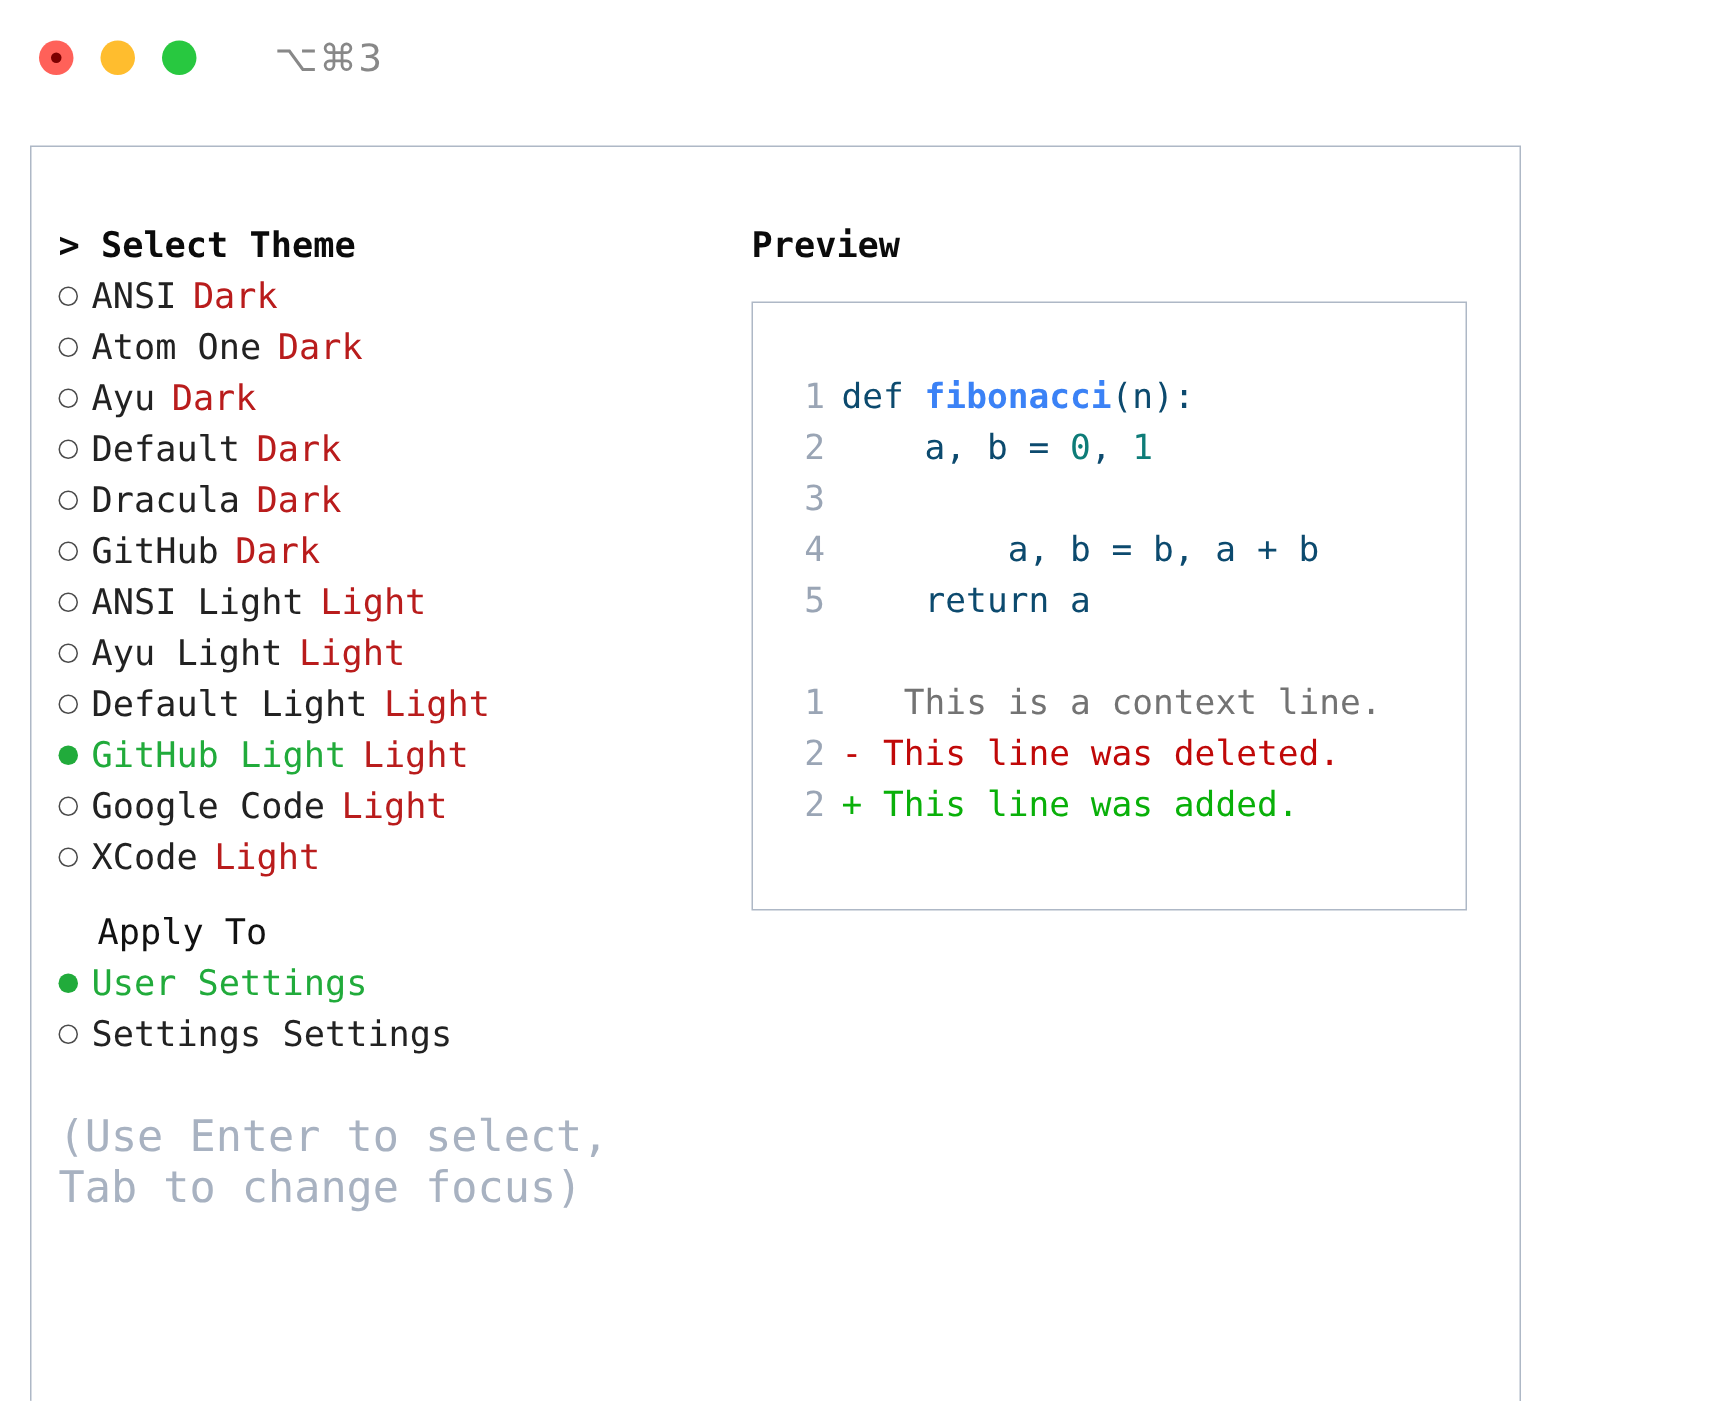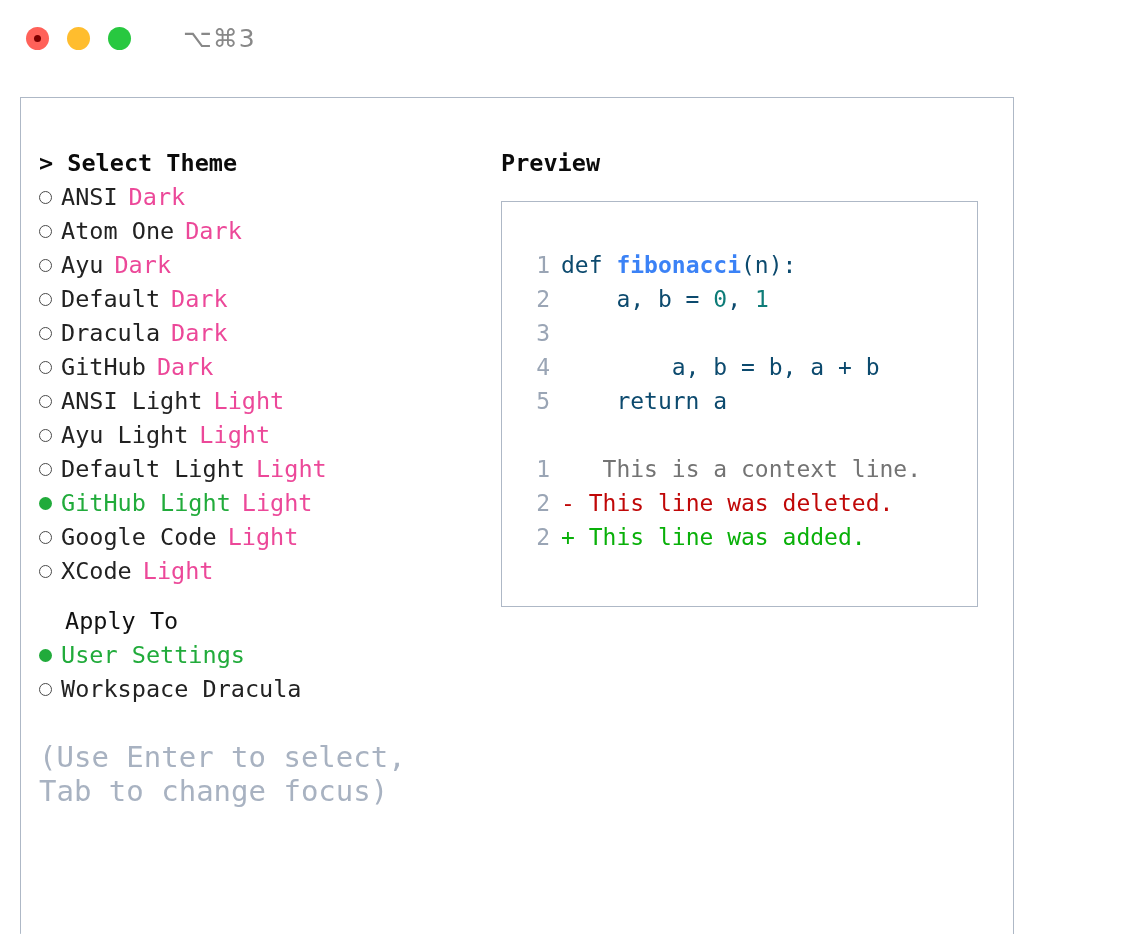--- a/index.html
+++ b/index.html
@@ -139,21 +139,21 @@
     border: 1.6px solid #4a4a4a;
     box-sizing: border-box;
     background: transparent;
   }
   .bullet-dot.on {
     background: #21ab3b;
   }
   .opt-label { color: #222222; }
   .opt-row.selected .opt-label { color: #21ab3b; }
   .opt-tag {
-    color: #ec4899;
+    color: #b91c1c;
     margin-left: 11px;
   }
 
   #apply-section { margin-top: 16px; }
   #apply-title {
     font-size: 23.5px;
     color: #111111;
     line-height: 34px;
     padding-left: 26px;
     white-space: pre;
@@ -251,21 +251,21 @@
             <div class="opt-row"><span class="bullet"><span class="bullet-dot off"></span></span><span class="opt-label">Default Light</span><span class="opt-tag">Light</span></div>
             <div class="opt-row selected"><span class="bullet"><span class="bullet-dot on"></span></span><span class="opt-label">GitHub Light</span><span class="opt-tag">Light</span></div>
             <div class="opt-row"><span class="bullet"><span class="bullet-dot off"></span></span><span class="opt-label">Google Code</span><span class="opt-tag">Light</span></div>
             <div class="opt-row"><span class="bullet"><span class="bullet-dot off"></span></span><span class="opt-label">XCode</span><span class="opt-tag">Light</span></div>
           </div>
 
         <div id="apply-section">
           <div id="apply-title">Apply To</div>
           <div id="apply-list">
               <div class="opt-row selected"><span class="bullet"><span class="bullet-dot on"></span></span><span class="opt-label">User Settings</span></div>
-              <div class="opt-row"><span class="bullet"><span class="bullet-dot off"></span></span><span class="opt-label">Workspace Dracula</span></div>
+              <div class="opt-row"><span class="bullet"><span class="bullet-dot off"></span></span><span class="opt-label">Settings Settings</span></div>
             </div>
         </div>
 
         <div id="hint-text">(Use Enter to select, Tab to change focus)</div>
       </div>
 
       <div id="preview-pane">
         <div id="preview-title">Preview</div>
         <div id="preview-box">
           <div id="code-block">

